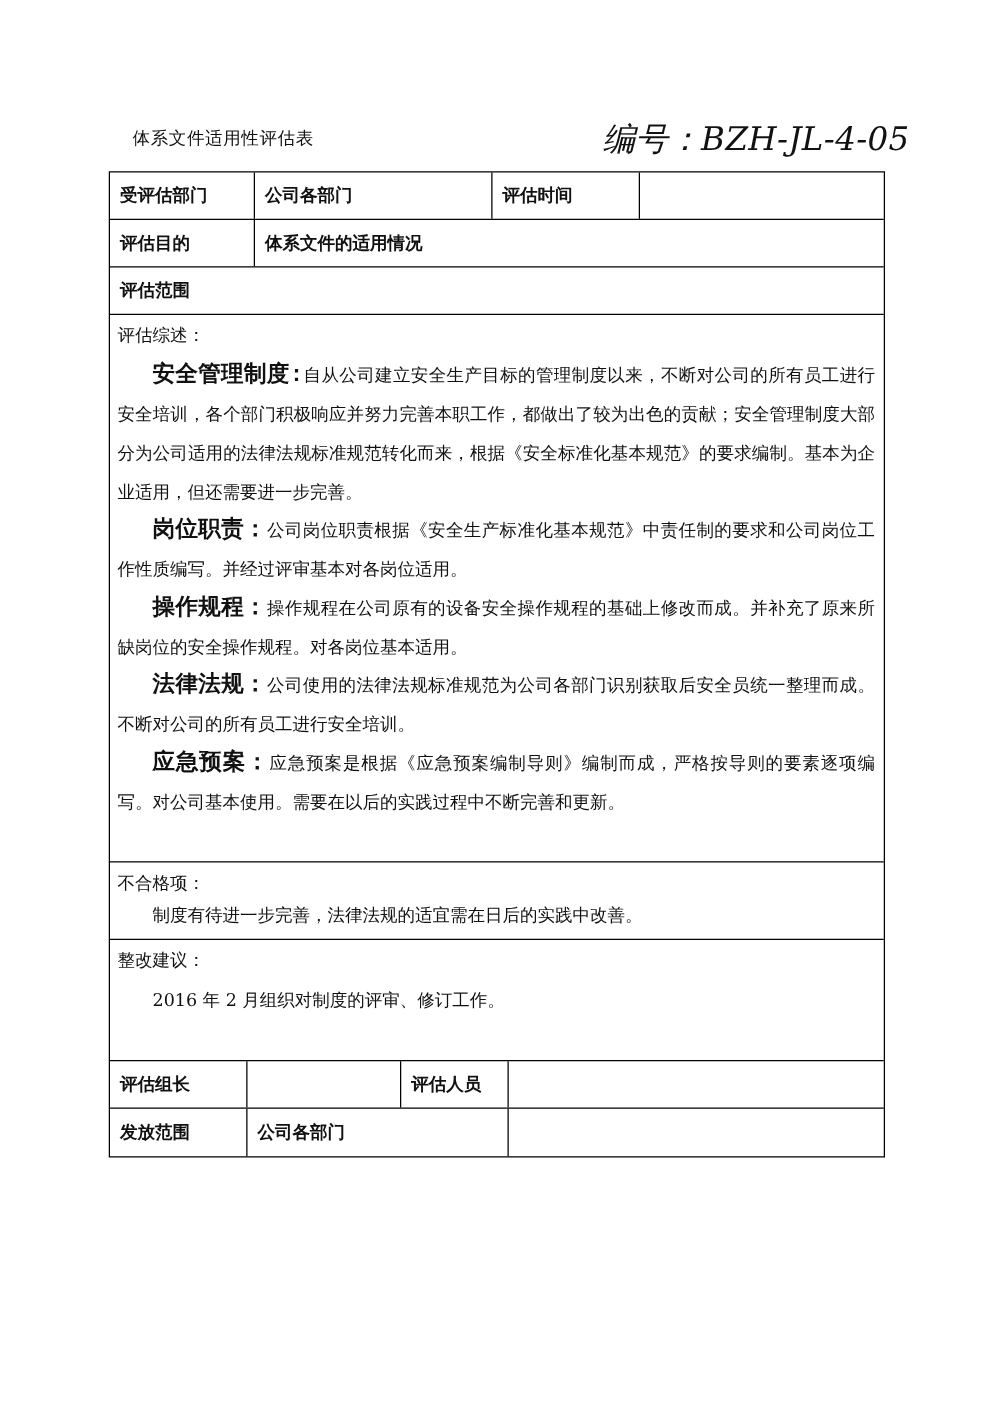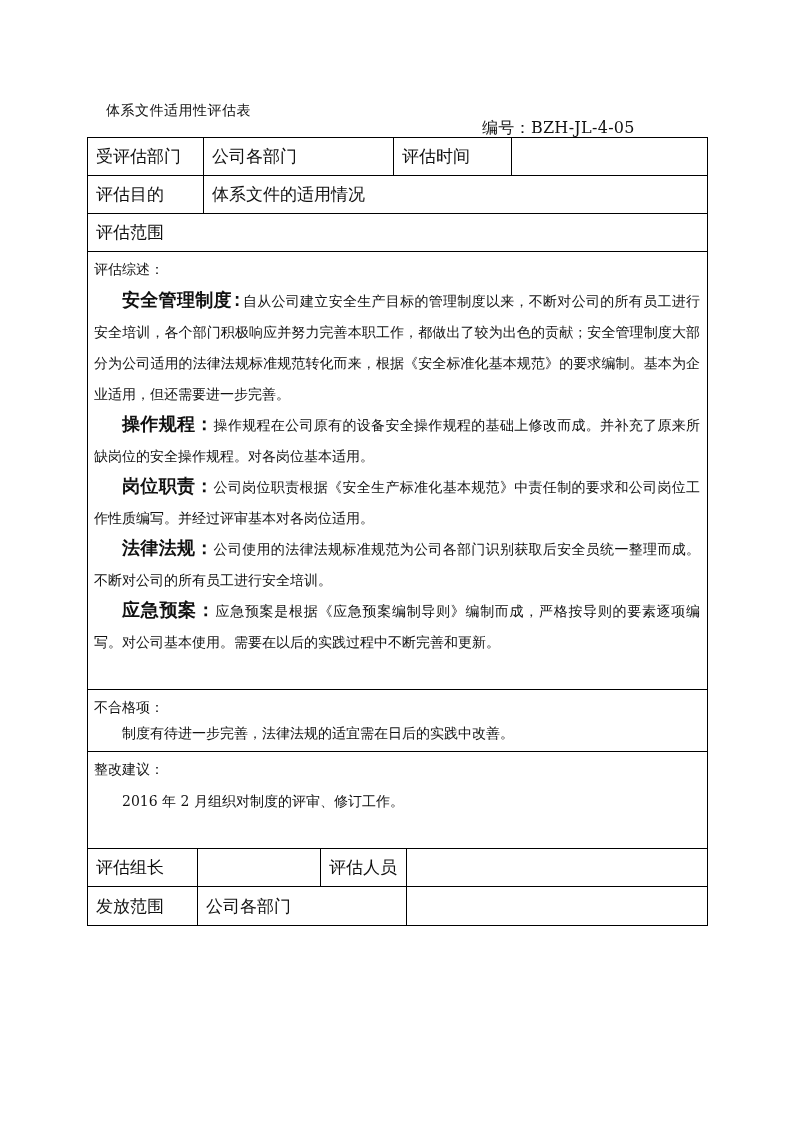--- a/index.html
+++ b/index.html
@@ -1,23 +1,23 @@
 <!DOCTYPE html>
 <html><head>
 <meta charset="utf-8">
 <style>
   html, body { margin: 0; padding: 0; background: #ffffff; }
   body { width: 793px; height: 1122px; position: relative; overflow: hidden;
          font-family: "DejaVu Serif", "Liberation Serif", serif; color: #111; }
   .title { position: absolute; top: 102px; left: 106px; font-size: 14px; letter-spacing: 0.5px; font-weight: 500; }
-  .docno { position: absolute; top: 118px; left: 482px; font-size: 16px; letter-spacing: 0.3px; }
+  .docno { position: absolute; top: 94px; left: 482px; font-size: 26px; letter-spacing: 0.3px; font-style: italic; }
   .tbl { position: absolute; left: 87px; top: 137px; width: 621px; border: 1px solid #000; box-sizing: border-box; }
   .row { position: relative; border-bottom: 1px solid #000; box-sizing: border-box; display: flex; }
   .row:last-child { border-bottom: none; }
-  .cell { box-sizing: border-box; border-right: 1px solid #000; font-size: 17px; padding-left: 8px; display: flex; align-items: center; }
+  .cell { box-sizing: border-box; border-right: 1px solid #000; font-size: 14px; padding-left: 8px; display: flex; align-items: center; font-weight: bold; }
   .cell:last-child { border-right: none; }
   .h38 { height: 38px; }
   .block { display: block; padding: 6px 7px 0 6px; font-size: 14px; line-height: 31px; box-sizing: border-box; width: 100%; }
   .block p { margin: 0; text-indent: 2em; text-align: justify; }
   .block .lbl { display: block; line-height: 22px; }
   .bold { font-weight: bold; font-family: Liberation Mono, monospace; font-size: 18px; margin-top: 28px; }
   .ind { padding-left: 28px; }
 </style>
 </head>
 <body>
@@ -41,22 +41,22 @@
 
   <div class="row h38">
     <div class="cell" style="width:116px">评估范围</div>
   </div>
 
 
   <div class="row" style="height:438px">
     <div class="block">
       <span class="lbl">评估综述：</span>
       <p style="margin-top:6px"><span class="bold">安全管理制度</span><span class="bold">:</span><span>自从公司建立安全生产目标的管理制度以来，不断对公司的所有员工进行安全培训，各个部门积极响应并努力完善本职工作，都做出了较为出色的贡献；安全管理制度大部分为公司适用的法律法规标准规范转化而来，根据《安全标准化基本规范》的要求编制。基本为企业适用，但还需要进一步完善。</span></p>
+      <p><span class="bold">岗位职责</span><span class="bold">：</span><span>公司岗位职责根据《安全生产标准化基本规范》中责任制的要求和公司岗位工作性质编写。并经过评审基本对各岗位适用。</span></p>
       <p><span class="bold">操作规程</span><span class="bold">：</span><span>操作规程在公司原有的设备安全操作规程的基础上修改而成。并补充了原来所缺岗位的安全操作规程。对各岗位基本适用。</span></p>
-      <p><span class="bold">岗位职责</span><span class="bold">：</span><span>公司岗位职责根据《安全生产标准化基本规范》中责任制的要求和公司岗位工作性质编写。并经过评审基本对各岗位适用。</span></p>
       <p><span class="bold">法律法规</span><span class="bold">：</span><span>公司使用的法律法规标准规范为公司各部门识别获取后安全员统一整理而成。不断对公司的所有员工进行安全培训。</span></p>
       <p><span class="bold">应急预案</span><span class="bold">：</span><span>应急预案是根据《应急预案编制导则》编制而成，严格按导则的要素逐项编写。对公司基本使用。需要在以后的实践过程中不断完善和更新。</span></p>
     </div>
   </div>
 
   <div class="row" style="height:62px">
     <div class="block" style="padding-top:6px">
       <span class="lbl">不合格项：</span>
       <div class="ind" style="line-height:30px">制度有待进一步完善，法律法规的适宜需在日后的实践中改善。</div>
     </div>

